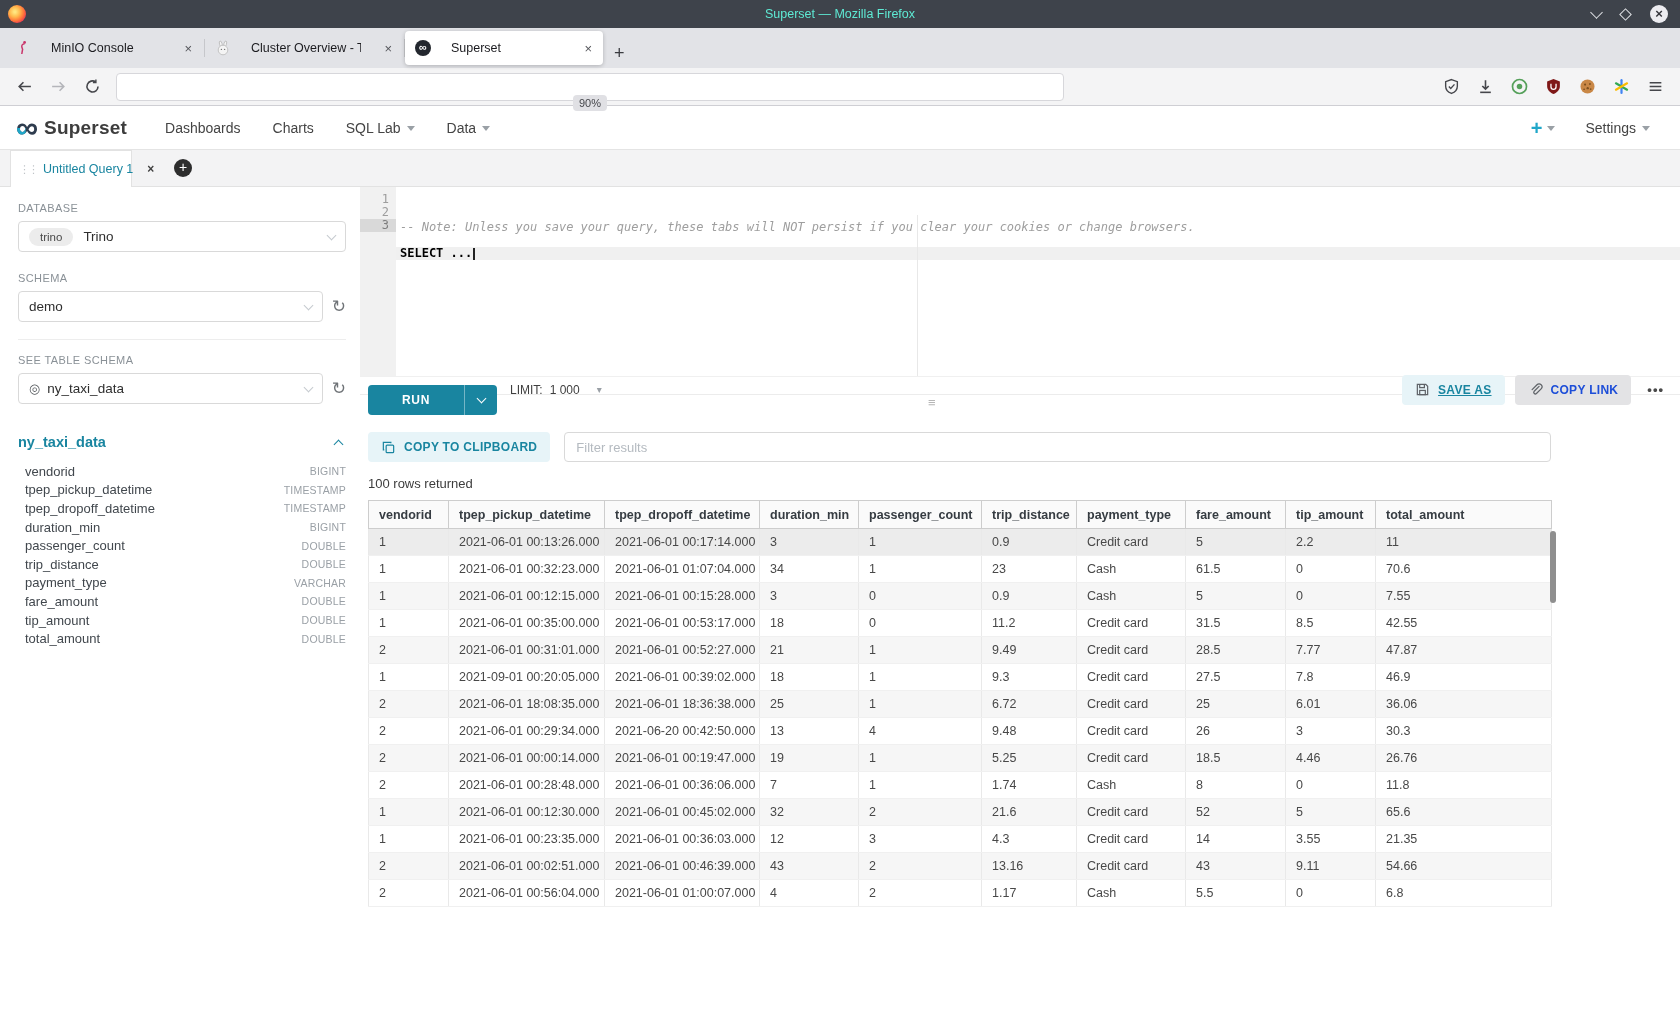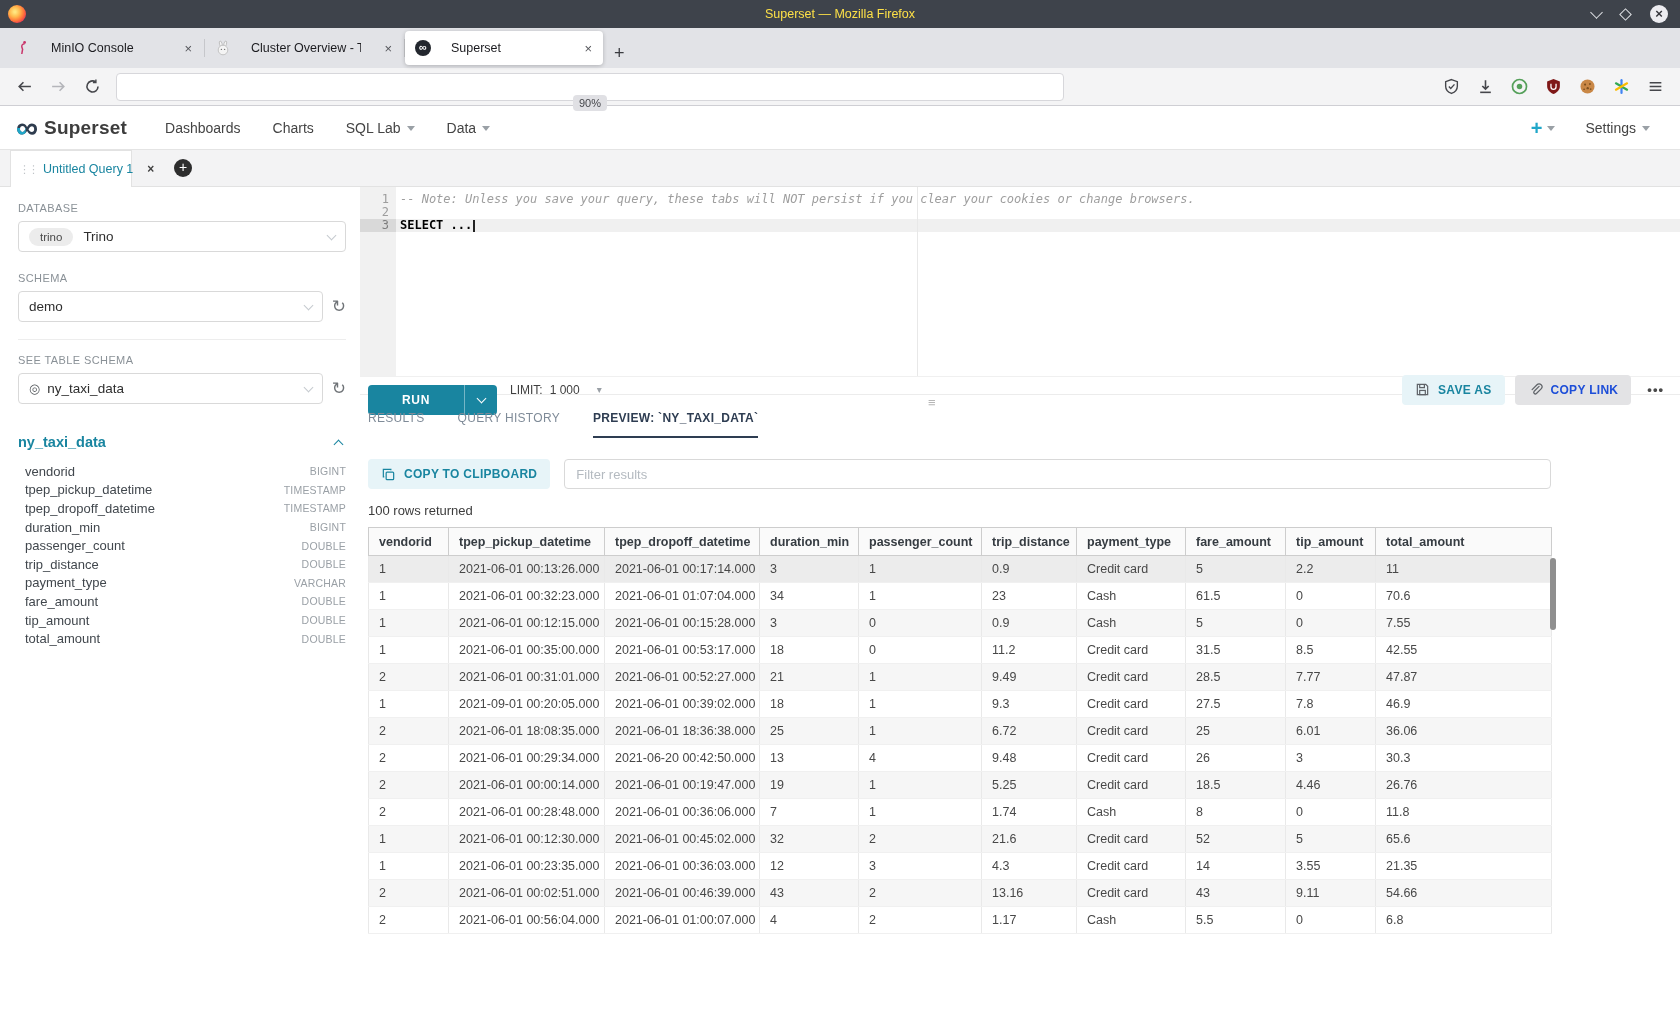--- a/index.html
+++ b/index.html
@@ -4,21 +4,21 @@
 <style>
   * { box-sizing: border-box; margin: 0; padding: 0; }
   html,body { width:1680px; height:1012px; overflow:hidden;
     font-family:"Liberation Sans",sans-serif; background:#fff; color:#222; }
 
   
   .titlebar { height:28px; background:#3e434b; display:flex; align-items:center;
     position:relative; color:#f2f3f5; }
   .ff-logo { width:18px; height:18px; border-radius:50%; margin-left:8px;
     background:radial-gradient(circle at 38% 38%, #ffe680 6%, #ffb94d 32%, #ff7139 58%, #e3305c 80%, #922e97 100%); }
-  .win-title { position:absolute; left:0; right:0; text-align:center; font-size:12.5px; color:#fde047;}
+  .win-title { position:absolute; left:0; right:0; text-align:center; font-size:12.5px; color:#5eead4;}
   .win-controls { margin-left:auto; display:flex; align-items:center; gap:20px; padding-right:12px; z-index:2;}
   .wc-min { width:9px; height:9px; border-right:1.6px solid #dfe1e5; border-bottom:1.6px solid #dfe1e5;
     transform:rotate(45deg); margin-top:-4px;}
   .wc-max { width:9px; height:9px; border:1.6px solid #dfe1e5; transform:rotate(45deg);}
   .wc-close { width:18px; height:18px; border-radius:50%; background:#ececf0; color:#33343a;
     font-size:13px; line-height:17px; text-align:center; font-weight:bold;}
 
   .tabstrip { height:40px; background:#e2e3e7; display:flex; align-items:flex-end; padding:0 4px; }
   .btab { width:198px; height:34px; margin:0 1px 3px 1px; display:flex; align-items:center; gap:20px;
     padding:0 8px 0 10px; border-radius:4px; font-size:12.5px; color:#1b1b1f; position:relative;}
@@ -97,21 +97,21 @@
   .col-type { margin-left:auto; font-size:10.5px; color:#9aa0a6; letter-spacing:.2px; }
 
   
   .pane { flex:1; display:flex; flex-direction:column; background:#fff; }
   .editor { height:189px; position:relative; display:flex;
     font-family:"DejaVu Sans Mono",monospace; font-size:12px; line-height:13px; }
   .gutter { width:36px; background:#f1f1f1; color:#9d9d9d; text-align:right;
     padding:6px 7px 0 0; }
   .gutter div { height:13px; }
   .gutter .g-active { background:#d9d9d9; color:#7e7e7e; margin-right:-7px; padding-right:7px;}
-  .code { flex:1; padding-top:6px; position:relative; }
+  .code { flex:1; padding-top:6px; position:relative;margin-top:28px; }
   .code .cline { height:13px; padding-left:4px; white-space:pre; }
   .comment { color:#9e9e9e; font-style:italic; }
   .kw { color:#000; font-weight:bold; }
   .line-active { background:#f0f0f0; }
   .cursor { display:inline-block; width:2px; height:12px; background:#222; vertical-align:text-bottom; margin-left:1px;}
   .print-margin { position:absolute; left:521px; top:0; bottom:0; width:1px; background:#e8e8e8; }
 
   .ed-toolbar { height:19px; border-top:1px solid #f0f0f0; border-bottom:1px solid #ececec;
     display:flex; padding:8px 10px 0 8px; }
   .runbtn { width:129px; height:30px; background:#1985a0; border-radius:4px; display:flex; color:#fff;}
@@ -120,21 +120,21 @@
   .run-split { width:33px; border-left:1px solid rgba(255,255,255,.4);
     display:flex; align-items:center; justify-content:center;}
   .run-split .chev { width:7px; height:7px; border-right:1.7px solid #fff; border-bottom:1.7px solid #fff;
     transform:rotate(45deg); margin-top:-3px;}
   .limit { margin-left:13px; font-size:12px; color:#3f3f3f; display:flex; align-items:center; gap:5px;}
   .limit .val { margin-left:2px; }
   .limit .lcaret { color:#9aa0a6; font-size:10px; margin-left:12px; }
   .ed-right { margin-left:auto; display:flex; align-items:center; gap:10px; }
   .btn-light { height:30px; border-radius:4px; display:flex; align-items:center; gap:8px;
     padding:0 13px; font-size:12px; font-weight:bold; letter-spacing:.3px;}
-  .btn-saveas { background:#e7f4f8; color:#1985a0; }
+  .btn-saveas { background:#e7f4f8; color:#1985a0;text-decoration:underline; }
   .btn-copylink { background:#e3e3e5; color:#1d4ed8; }
   .btn-light svg { width:15px; height:15px; }
   .more-dots { color:#4a4a4a; font-size:13px; font-weight:bold; letter-spacing:1px; padding:0 6px;}
 
   .splitter { height:16px; position:relative; }
   .splitter .handle { position:absolute; left:568px; top:1px; color:#b6b6b6; font-size:13px; line-height:13px;}
 
   .rtabs { display:flex; gap:33px; padding-left:8px; height:27px; font-size:12px; letter-spacing:.3px;}
   .rtab { color:#7f8b98; padding-bottom:9px; }
   .rtab.active { color:#2e3d52; font-weight:bold; border-bottom:2px solid #2e3d52; }
@@ -452,25 +452,20 @@
           <span>COPY LINK</span>
         </div>
         <span class="more-dots">•••</span>
       </div>
     </div>
 
     <div class="splitter">
       <span class="handle">≡</span>
     </div>
 
-    <div class="rtabs">
-      <span class="rtab">RESULTS</span>
-      <span class="rtab">QUERY HISTORY</span>
-      <span class="rtab active">PREVIEW: `NY_TAXI_DATA`</span>
-    </div>
 
     <div class="rtoolbar">
       <div class="btn-light btn-copyclip">
         <svg viewBox="0 0 16 16" fill="none" stroke="#1985a0" stroke-width="1.3">
           <rect x="5.5" y="5.5" width="8" height="8" rx="1"></rect>
             <path d="M10.5 3.5v-1h-8v8h1"></path>
         </svg>
         <span>COPY TO CLIPBOARD</span>
       </div>
       <input class="filter-input" value="" placeholder="Filter results" style="">

